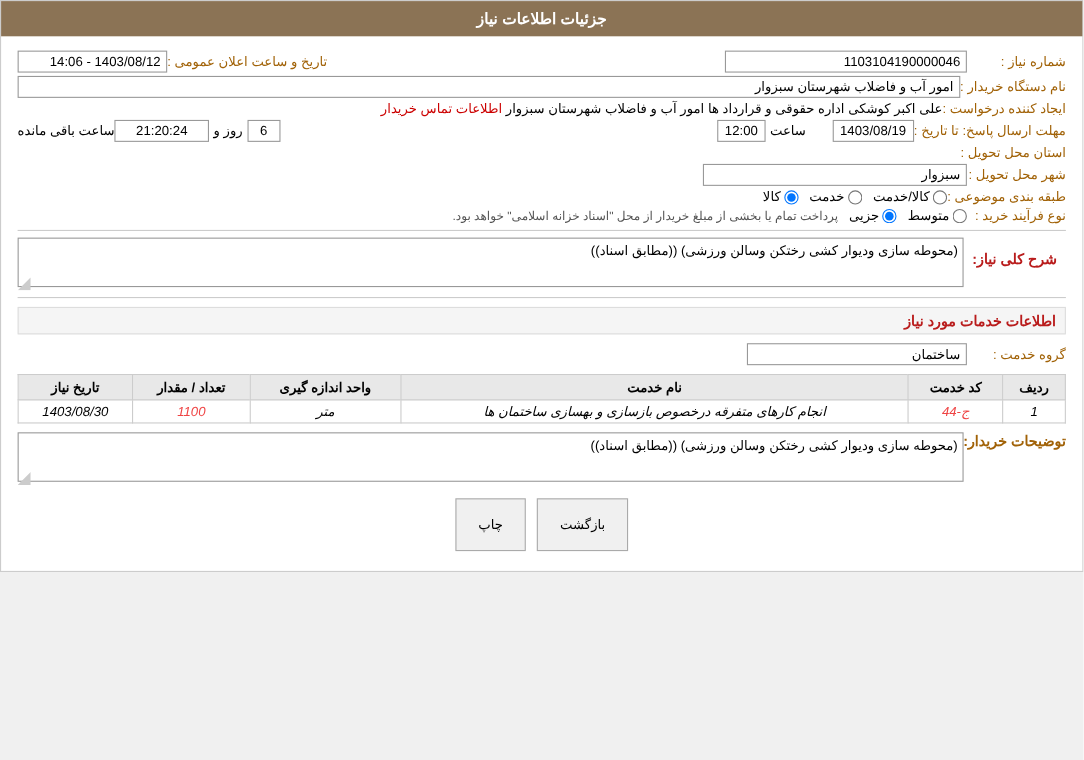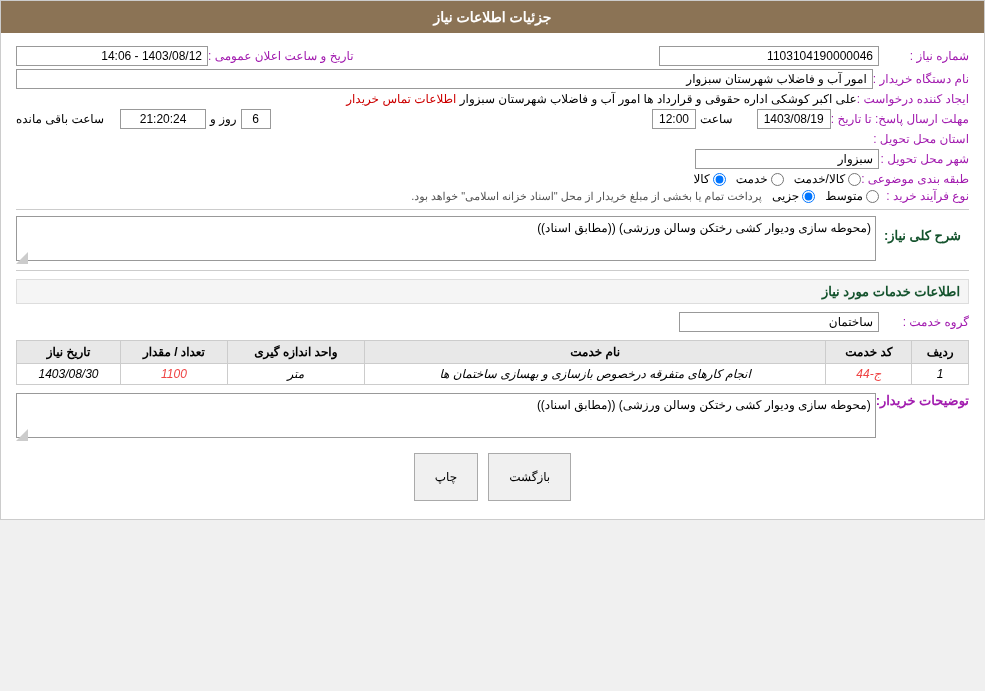--- a/index.html
+++ b/index.html
@@ -26,21 +26,21 @@
     .content {
       padding: 10px 15px;
     }
     .section-title {
       background: #f5f5f5;
       border: 1px solid #ddd;
       padding: 4px 8px;
       font-weight: bold;
       font-size: 13px;
       margin: 8px 0;
-      color: #14532d;
+      color: #b91c1c;
     }
     .field-label {
       color: #333;
       white-space: nowrap;
       font-size: 12px;
       min-width: 90px;
       text-align: right;
     }
     .input-box {
       border: 1px solid #999;
@@ -128,21 +128,21 @@
     }
     .btn-back {
       background: #f0f0f0;
     }
     .divider {
       border: none;
       border-top: 1px solid #ccc;
       margin: 6px 0;
     }
     .label-colon {
-      color: #a21caf;
+      color: #a16207;
     }
     .full-row {
       display: flex;
       align-items: center;
       width: 100%;
       margin: 3px 0;
     }
     .spacer { flex: 1; }
     .textarea-wrapper {
       position: relative;
@@ -168,21 +168,21 @@
     <span>جزئیات اطلاعات نیاز</span>
   </div>
 
   <div class="content">
 
     <div class="full-row">
       <span class="field-label label-colon">شماره نیاز :</span>
       <div class="input-box" style="width:220px;">1103104190000046</div>
       <div class="spacer"></div>
       <span class="field-label label-colon">تاریخ و ساعت اعلان عمومی :</span>
-      <div class="input-box" style="width:192px;">1403/08/12 - 14:06</div>
+      <div class="input-box" style="width:136px;">1403/08/12 - 14:06</div>
     </div>
 
     <div class="full-row">
       <span class="field-label label-colon">نام دستگاه خریدار :</span>
       <div class="input-box" style="flex:1;">امور آب و فاضلاب شهرستان سبزوار</div>
     </div>
 
     <div class="full-row">
       <span class="field-label label-colon">ایجاد کننده درخواست :</span>
       <span style="font-size:12px;">علی اکبر کوشکی اداره حقوقی و قرارداد ها امور آب و فاضلاب شهرستان سبزوار</span>
@@ -192,30 +192,30 @@
 
     <div class="full-row">
       <span class="field-label label-colon" style="min-width:130px;text-align:right;">مهلت ارسال پاسخ: تا تاریخ :</span>
       <div class="time-box" style="margin-left:20px;">1403/08/19</div>
       <span style="margin:0 4px;">ساعت</span>
       <div class="time-box">12:00</div>
       <div class="spacer"></div>
       <div class="time-box" style="width:30px;text-align:center;">6</div>
       <span style="margin:0 4px;">روز و</span>
       <div class="time-box" style="width:86px;text-align:center;">21:20:24</div>
-      <span style="margin-right:16px;">ساعت باقی مانده</span>
+      <span style="margin-right:0;">ساعت باقی مانده</span>
     </div>
 
     <div class="full-row">
       <span class="field-label label-colon">استان محل تحویل :</span>
     </div>
 
     <div class="full-row">
       <span class="field-label label-colon">شهر محل تحویل :</span>
-      <div class="input-box" style="width:184px;margin-left:48px;">سبزوار</div>
+      <div class="input-box" style="width:240px;margin-left:48px;">سبزوار</div>
     </div>
 
     <div class="full-row">
       <span class="field-label label-colon">طبقه بندی موضوعی :</span>
       <div class="radio-group">
         <div class="radio-item">
           <input type="radio" name="tabaqe" style="">
           <span>کالا/خدمت</span>
         </div>
         <div class="radio-item">

